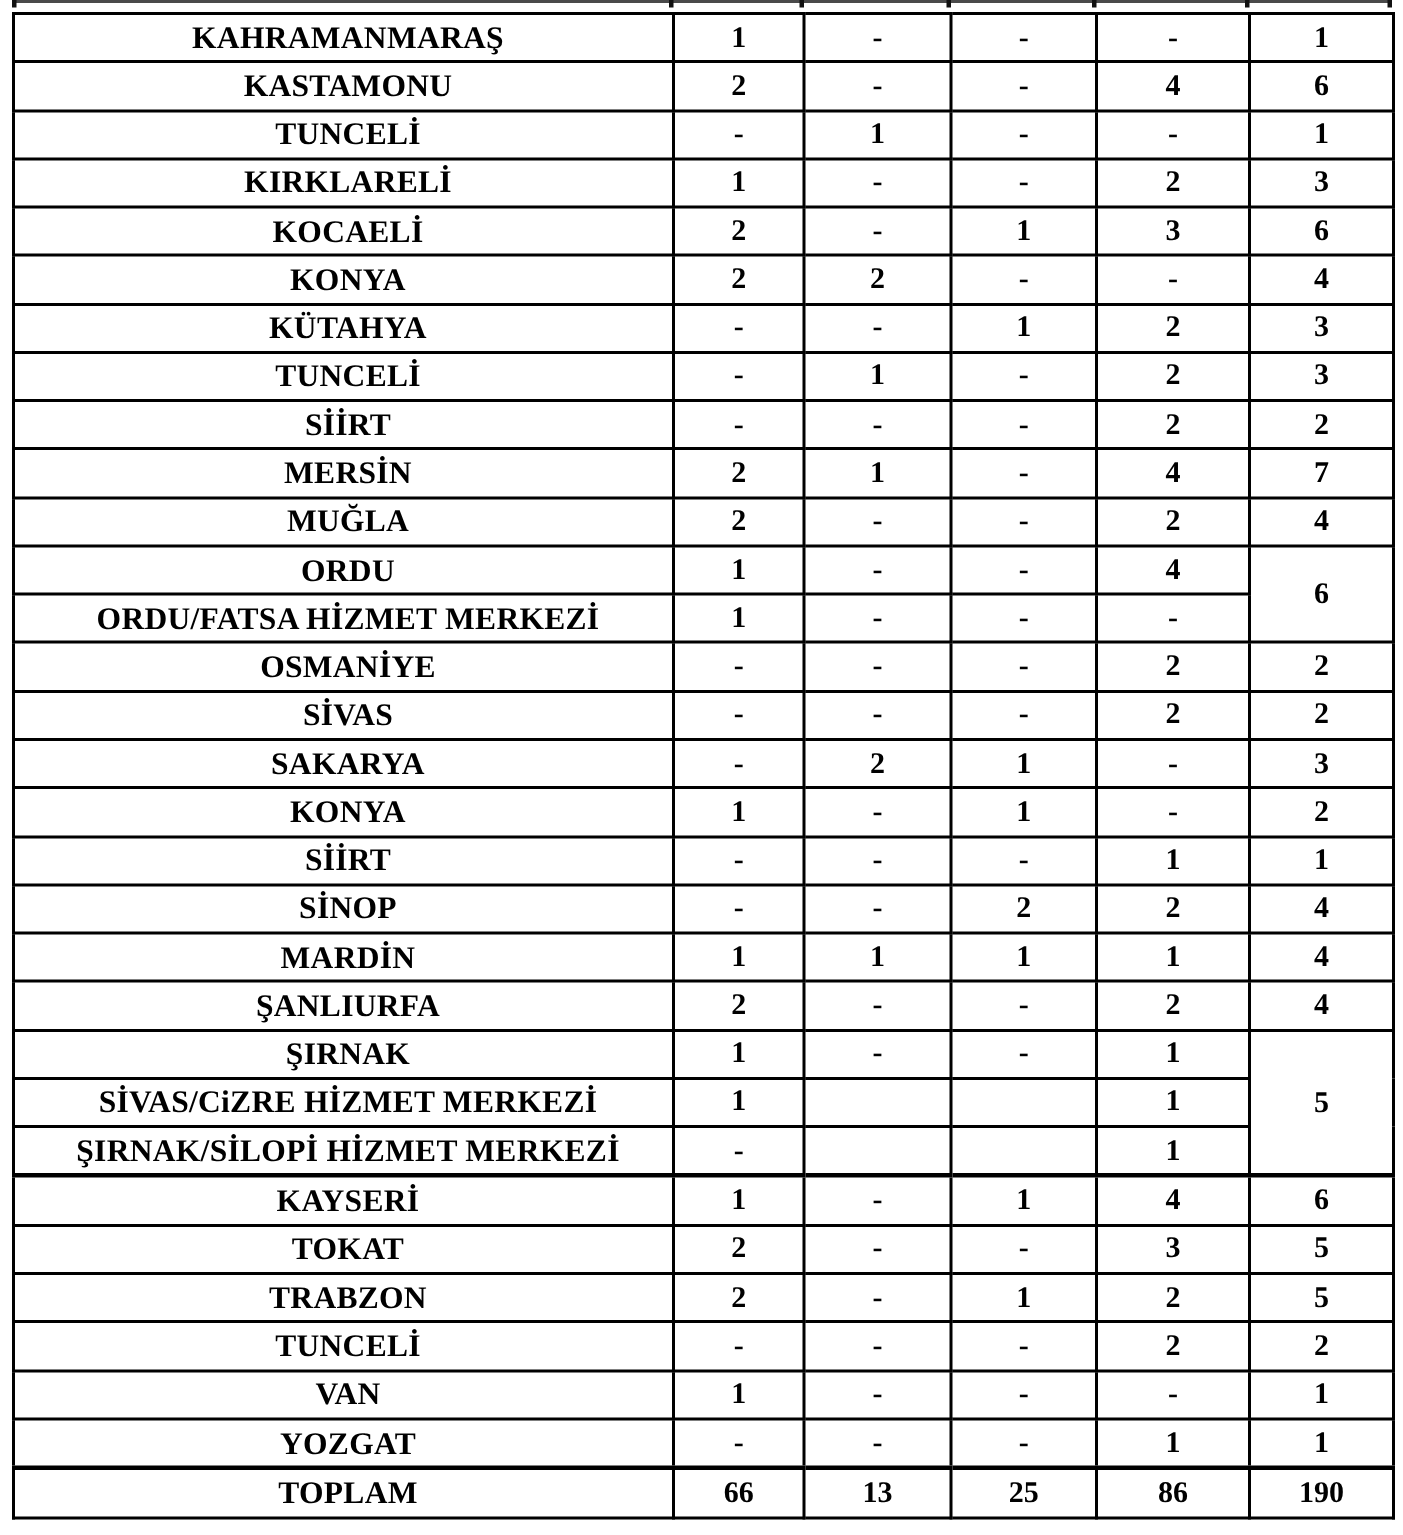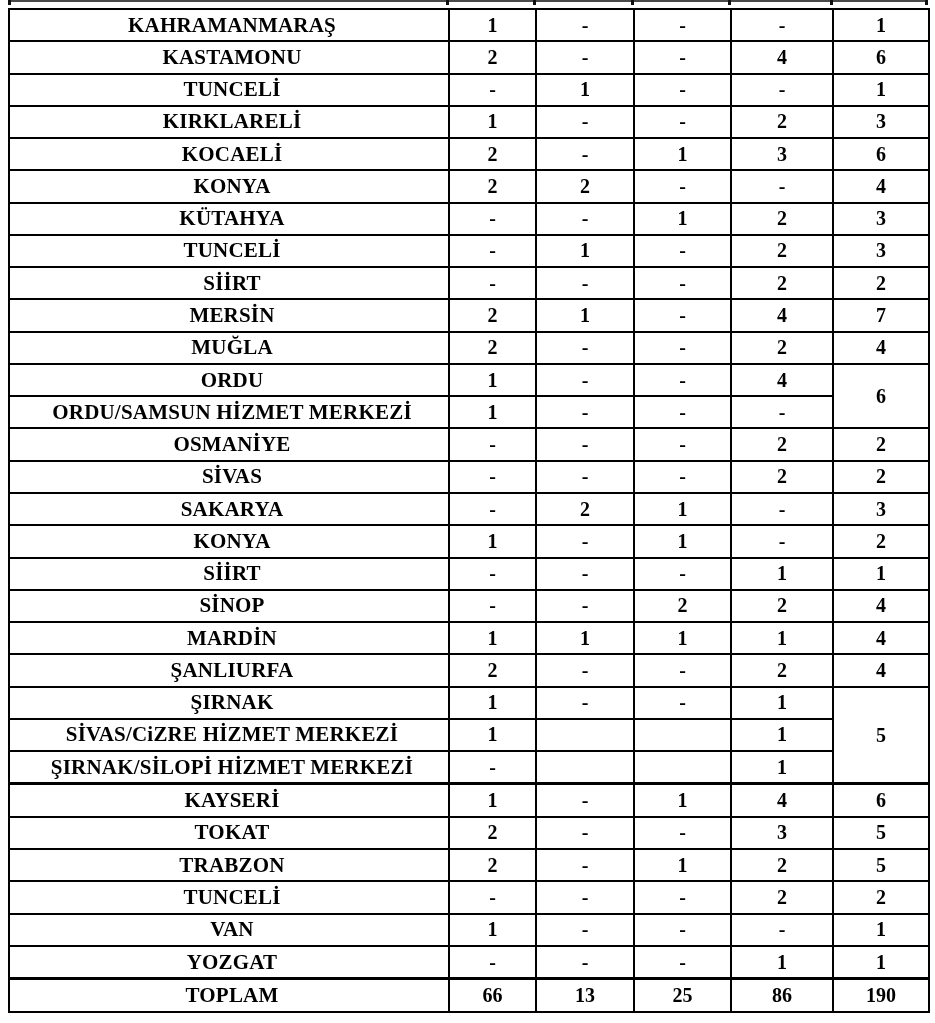--- a/index.html
+++ b/index.html
@@ -184,21 +184,21 @@
         </tr>
         <tr>
           <td class="name">ORDU</td>
           <td class="num">1</td>
           <td class="num">-</td>
           <td class="num">-</td>
           <td class="num">4</td>
           <td class="num" rowspan="2">6</td>
         </tr>
         <tr>
-          <td class="name">ORDU/SAMSUN HİZMET MERKEZİ</td>
+          <td class="name">ORDU/FATSA HİZMET MERKEZİ</td>
           <td class="num">1</td>
           <td class="num">-</td>
           <td class="num">-</td>
           <td class="num">-</td>
         </tr>
         <tr>
           <td class="name">OSMANİYE</td>
           <td class="num">-</td>
           <td class="num">-</td>
           <td class="num">-</td>

